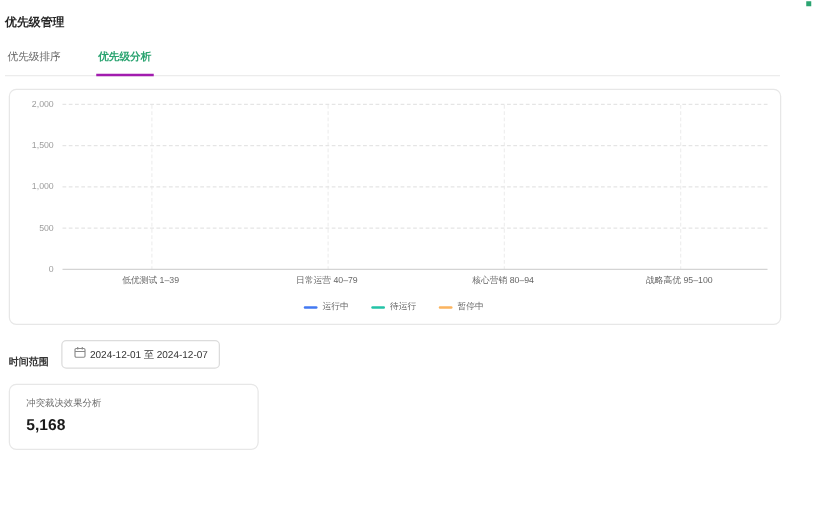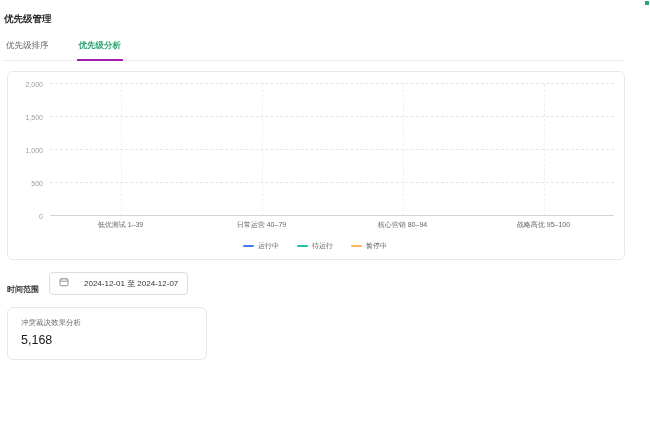--- a/index.html
+++ b/index.html
@@ -33,27 +33,27 @@
   .bar{width:22px;display:flex;flex-direction:column;position:relative;z-index:2;}
   .seg{width:100%;}
   .x-labels{display:flex;margin-left:34px;margin-top:4px;}
   .x-label{flex:1;text-align:center;font-size:7px;color:#666;line-height:9px;}
   .legend{display:flex;justify-content:center;align-items:center;gap:18px;margin-top:12px;height:10px;}
   .legend-item{display:flex;align-items:center;gap:4px;font-size:7px;color:#666;cursor:pointer;line-height:8px;}
   .legend-marker{width:11px;height:2.5px;border-radius:1.5px;display:inline-block;}
   
   .time-row{display:flex;align-items:flex-end;gap:10px;margin:12px 0 0 3px;}
   .time-label{font-size:8px;font-weight:bold;color:#333;}
-  .date-input{display:flex;align-items:center;gap:15px;border:1px solid #dcdcdc;border-radius:4px;
+  .date-input{display:flex;align-items:center;gap:3px;border:1px solid #dcdcdc;border-radius:4px;
     padding:4px 9px;font-size:8px;color:#333;background:#fff;cursor:pointer;line-height:10px;}
   .cal-icon{display:inline-block;}
   
   .stat-card{width:200px;margin:12px 0 0 3px;padding:10px 13px 12px 13px;}
   .stat-label{font-size:7.5px;color:#6b6b6b;line-height:10px;}
-  .stat-value{font-size:12.5px;font-weight:normal;color:#1a1a1a;margin-top:5px;line-height:14px;}
+  .stat-value{font-size:12.5px;font-weight:bold;color:#1a1a1a;margin-top:5px;line-height:14px;}
 </style>
 </head>
 <body>
 
 <div class="page">
   <div class="corner-mark"></div>
   <div class="inner">
 
     <h1 class="page-title">优先级管理</h1>
 

